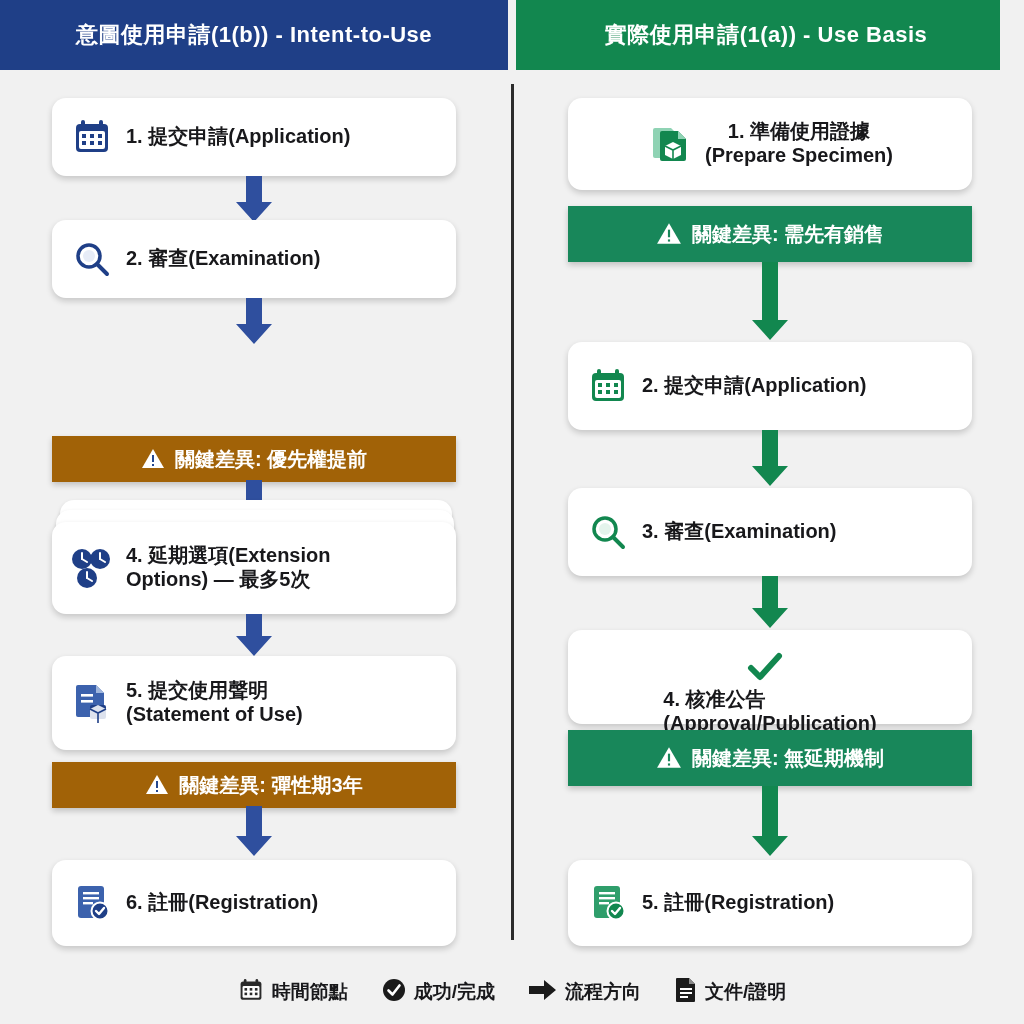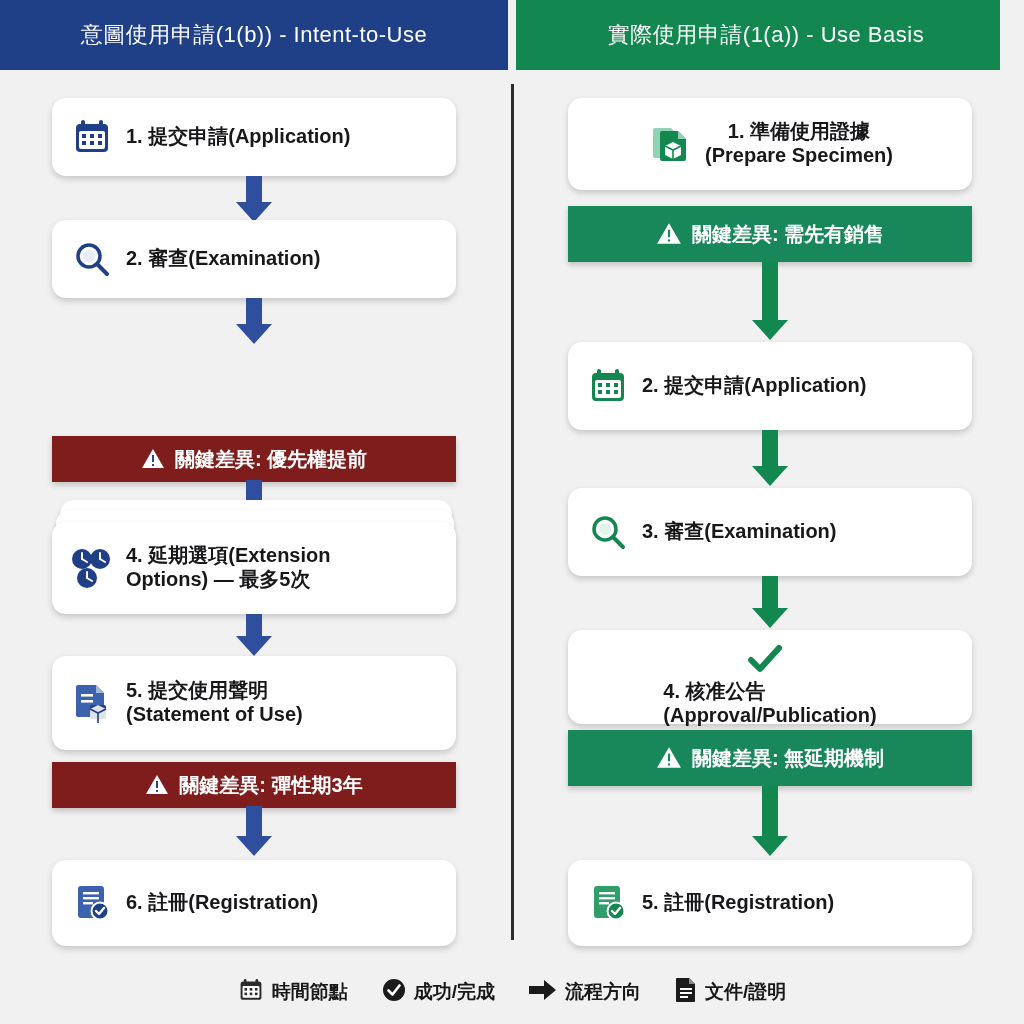--- a/index.html
+++ b/index.html
@@ -23,21 +23,21 @@
   
   .col-header {
     position: absolute;
     top: 0;
     height: 70px;
     display: flex;
     align-items: center;
     justify-content: center;
     color: #ffffff;
     font-size: 22px;
-    font-weight: normal;
+    font-weight: bold;
     letter-spacing: .5px;
   }
   #header-left {
     left: 0;
     width: 508px;
     background: #1f3f87;
   }
   #header-right {
     left: 516px;
     width: 468px;
@@ -65,21 +65,21 @@
 
   
   .card {
     position: absolute;
     box-sizing: border-box;
     background: #ffffff;
     border-radius: 14px;
     box-shadow: 0 3px 6px rgba(0,0,0,0.18);
     display: flex;
     align-items: center;
-    padding: 8px 16px;
+    padding: 16px 16px;
   }
   .card .label {
     font-size: 20px;
     font-weight: bold;
     color: #18181b;
     line-height: 1.18;
   }
   .card .icon {
     flex: 0 0 auto;
     width: 48px;
@@ -109,21 +109,21 @@
     box-sizing: border-box;
     border-radius: 0;
     display: flex;
     align-items: center;
     justify-content: center;
     color: #fff;
     font-size: 20px;
     font-weight: bold;
     box-shadow: 0 3px 6px rgba(0,0,0,0.2);
   }
-  .banner.blue { background: #7f1d1d; }
+  .banner.blue { background: #a16207; }
   .banner.green { background: #18875a; }
   .banner .warn {
     margin-right: 10px;
     display: flex;
     align-items: center;
   }
 
   
   .arrow {
     position: absolute;

